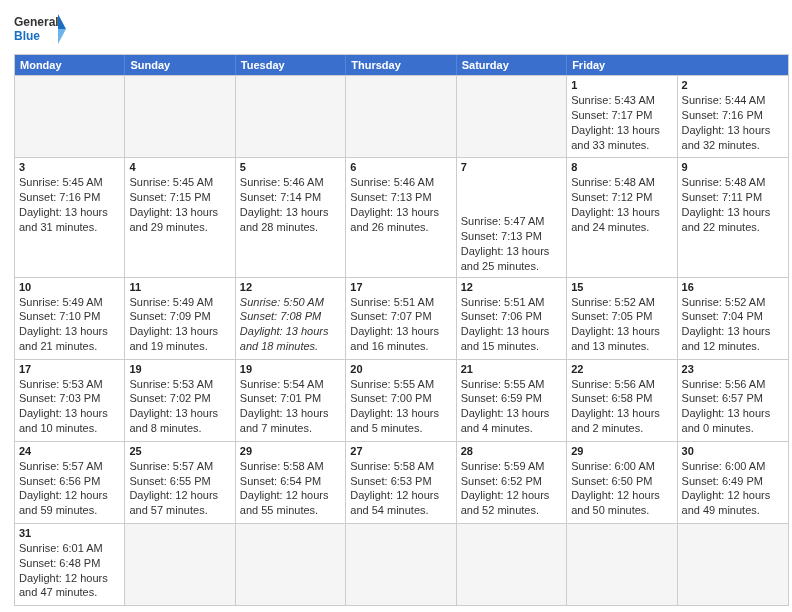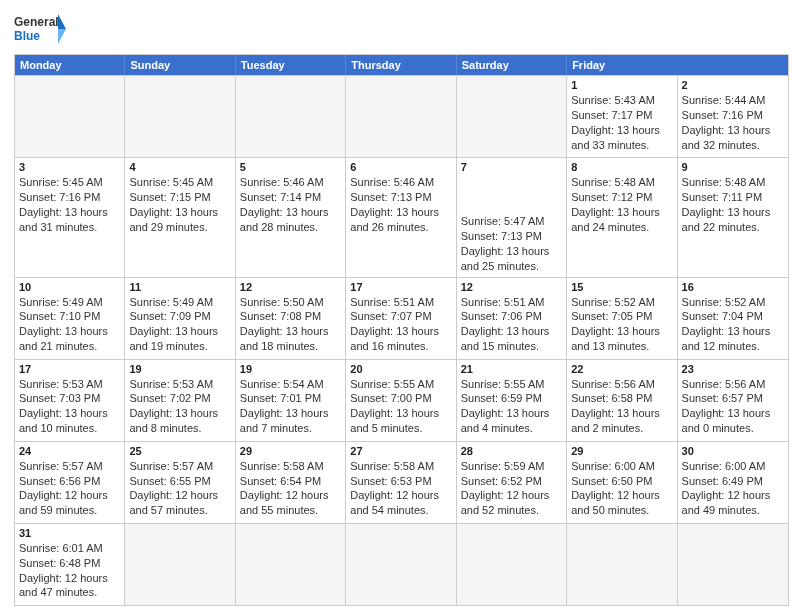--- a/index.html
+++ b/index.html
@@ -207,21 +207,21 @@
           </div>
           <div class="cal-cell">
             <span class="day-num">11</span>
             <div class="day-info" style="white-space: pre-line;">Sunrise: 5:49 AM
 Sunset: 7:09 PM
 Daylight: 13 hours
 and 19 minutes.</div>
           </div>
           <div class="cal-cell">
             <span class="day-num">12</span>
-            <div class="day-info" style="white-space: pre-line;">Sunrise: 5:50 AM
+            <div class="day-info" style="white-space: pre-line; font-style: italic;">Sunrise: 5:50 AM
 Sunset: 7:08 PM
 Daylight: 13 hours
 and 18 minutes.</div>
           </div>
           <div class="cal-cell">
             <span class="day-num">17</span>
             <div class="day-info" style="white-space: pre-line;">Sunrise: 5:51 AM
 Sunset: 7:07 PM
 Daylight: 13 hours
 and 16 minutes.</div>

